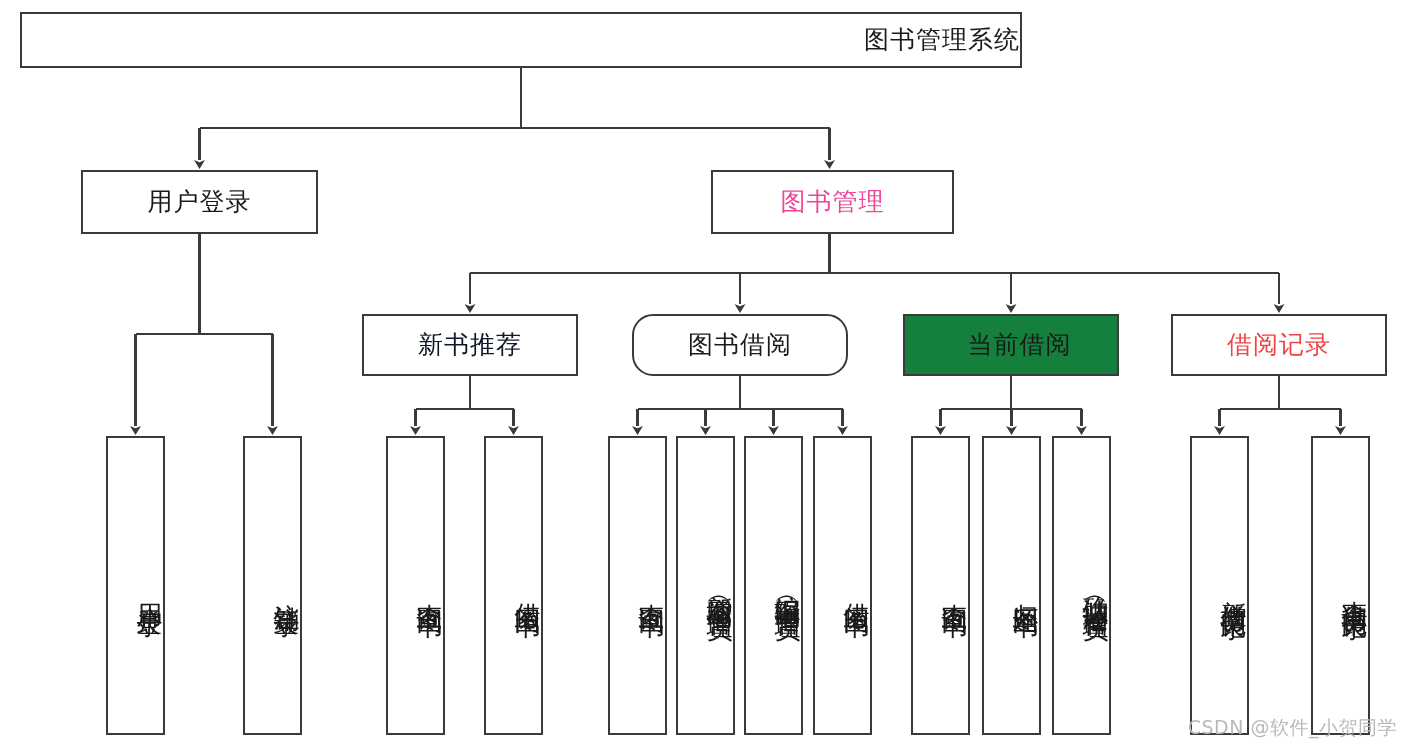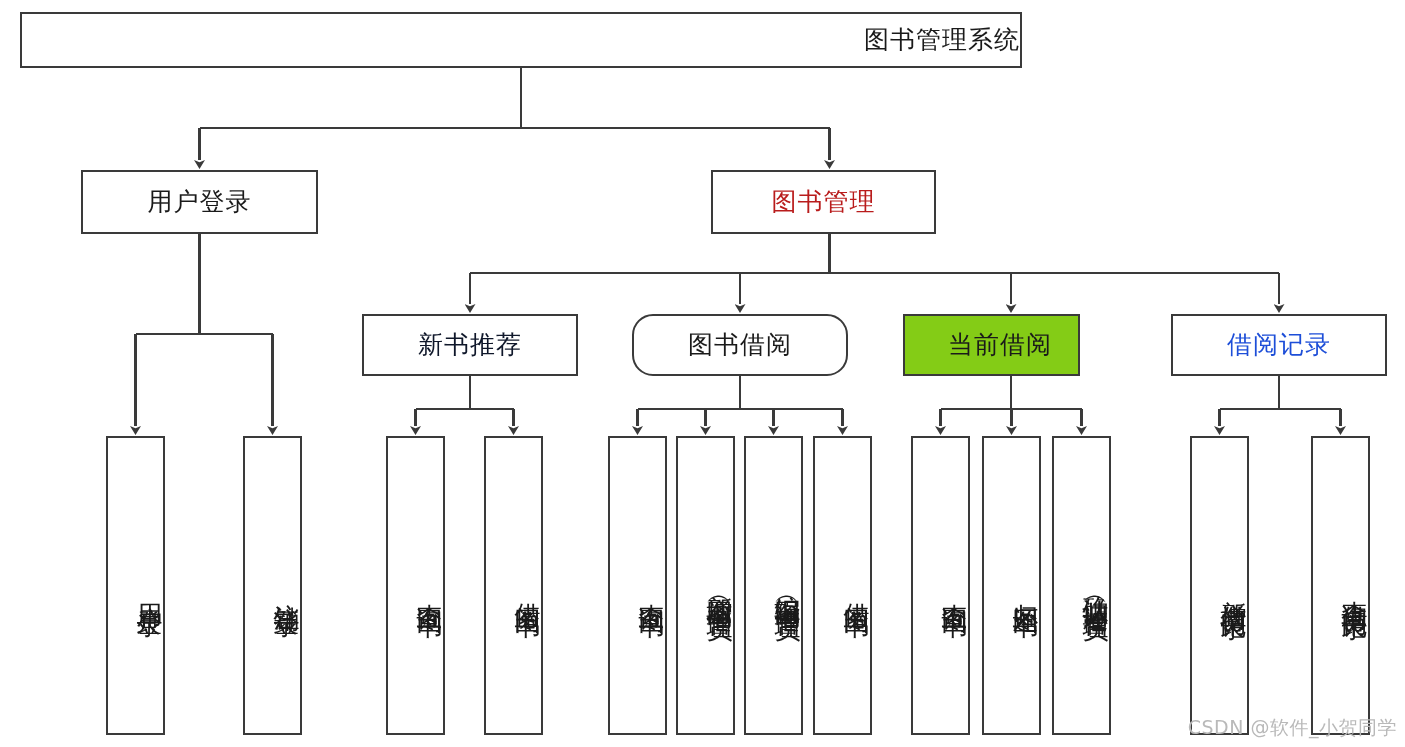--- a/index.html
+++ b/index.html
@@ -109,33 +109,33 @@
       <line x1="1219.5" y1="409" x2="1219.5" y2="426" stroke="#3a3a3a" stroke-width="2.4" marker-end="url(#arrow)" shape-rendering="crispEdges"></line>
       <line x1="1340.5" y1="409" x2="1340.5" y2="426" stroke="#3a3a3a" stroke-width="2.4" marker-end="url(#arrow)" shape-rendering="crispEdges"></line>
     </svg>
   <div id="nodes">
       <div class="node horiz" style="left: 20px; top: 12px; width: 1002px; height: 56px; border-color: rgb(58, 58, 58); background: rgb(255, 255, 255); color: rgb(26, 26, 26); justify-content: flex-end;">
         <span>图书管理系统</span>
       </div>
       <div class="node horiz" style="left: 81px; top: 170px; width: 237px; height: 64px; border-color: rgb(58, 58, 58); background: rgb(255, 255, 255); color: rgb(26, 26, 26);">
         <span>用户登录</span>
       </div>
-      <div class="node horiz" style="left: 711px; top: 170px; width: 225px; height: 64px; border-color: rgb(58, 58, 58); background: rgb(255, 255, 255); color: #b91c1c; text-align: right;">
+      <div class="node horiz" style="left: 711px; top: 170px; width: 243px; height: 64px; border-color: rgb(58, 58, 58); background: rgb(255, 255, 255); color: #ec4899; text-align: right;">
         <span>图书管理</span>
       </div>
       <div class="node horiz" style="left: 362px; top: 314px; width: 216px; height: 62px; border-color: rgb(58, 58, 58); background: rgb(255, 255, 255); color: #0f172a;">
         <span>新书推荐</span>
       </div>
       <div class="node horiz" style="left: 632px; top: 314px; width: 216px; height: 62px; border-color: rgb(58, 58, 58); background: rgb(255, 255, 255); color: rgb(26, 26, 26); border-radius: 21px;">
         <span>图书借阅</span>
       </div>
-      <div class="node horiz" style="left: 903px; top: 314px; width: 177px; height: 62px; border-color: rgb(58, 58, 58); background: #84cc16; color: rgb(26, 26, 26); padding-left: 17px;">
+      <div class="node horiz" style="left: 903px; top: 314px; width: 216px; height: 62px; border-color: rgb(58, 58, 58); background: #15803d; color: rgb(26, 26, 26); padding-left: 17px;">
         <span>当前借阅</span>
       </div>
-      <div class="node horiz" style="left: 1171px; top: 314px; width: 216px; height: 62px; border-color: rgb(58, 58, 58); background: rgb(255, 255, 255); color: #1d4ed8;">
+      <div class="node horiz" style="left: 1171px; top: 314px; width: 216px; height: 62px; border-color: rgb(58, 58, 58); background: rgb(255, 255, 255); color: #ef4444;">
         <span>借阅记录</span>
       </div>
       <div class="node vert" style="left: 106px; top: 436px; width: 59px; height: 299px; border-color: rgb(58, 58, 58); background: rgb(255, 255, 255); color: rgb(26, 26, 26);">
         <span>用户登录</span>
       </div>
       <div class="node vert" style="left: 243px; top: 436px; width: 59px; height: 299px; border-color: rgb(58, 58, 58); background: rgb(255, 255, 255); color: rgb(26, 26, 26);">
         <span>注销登录</span>
       </div>
       <div class="node vert" style="left: 386px; top: 436px; width: 59px; height: 299px; border-color: rgb(58, 58, 58); background: rgb(255, 255, 255); color: rgb(26, 26, 26);">
         <span>查询图书</span>

